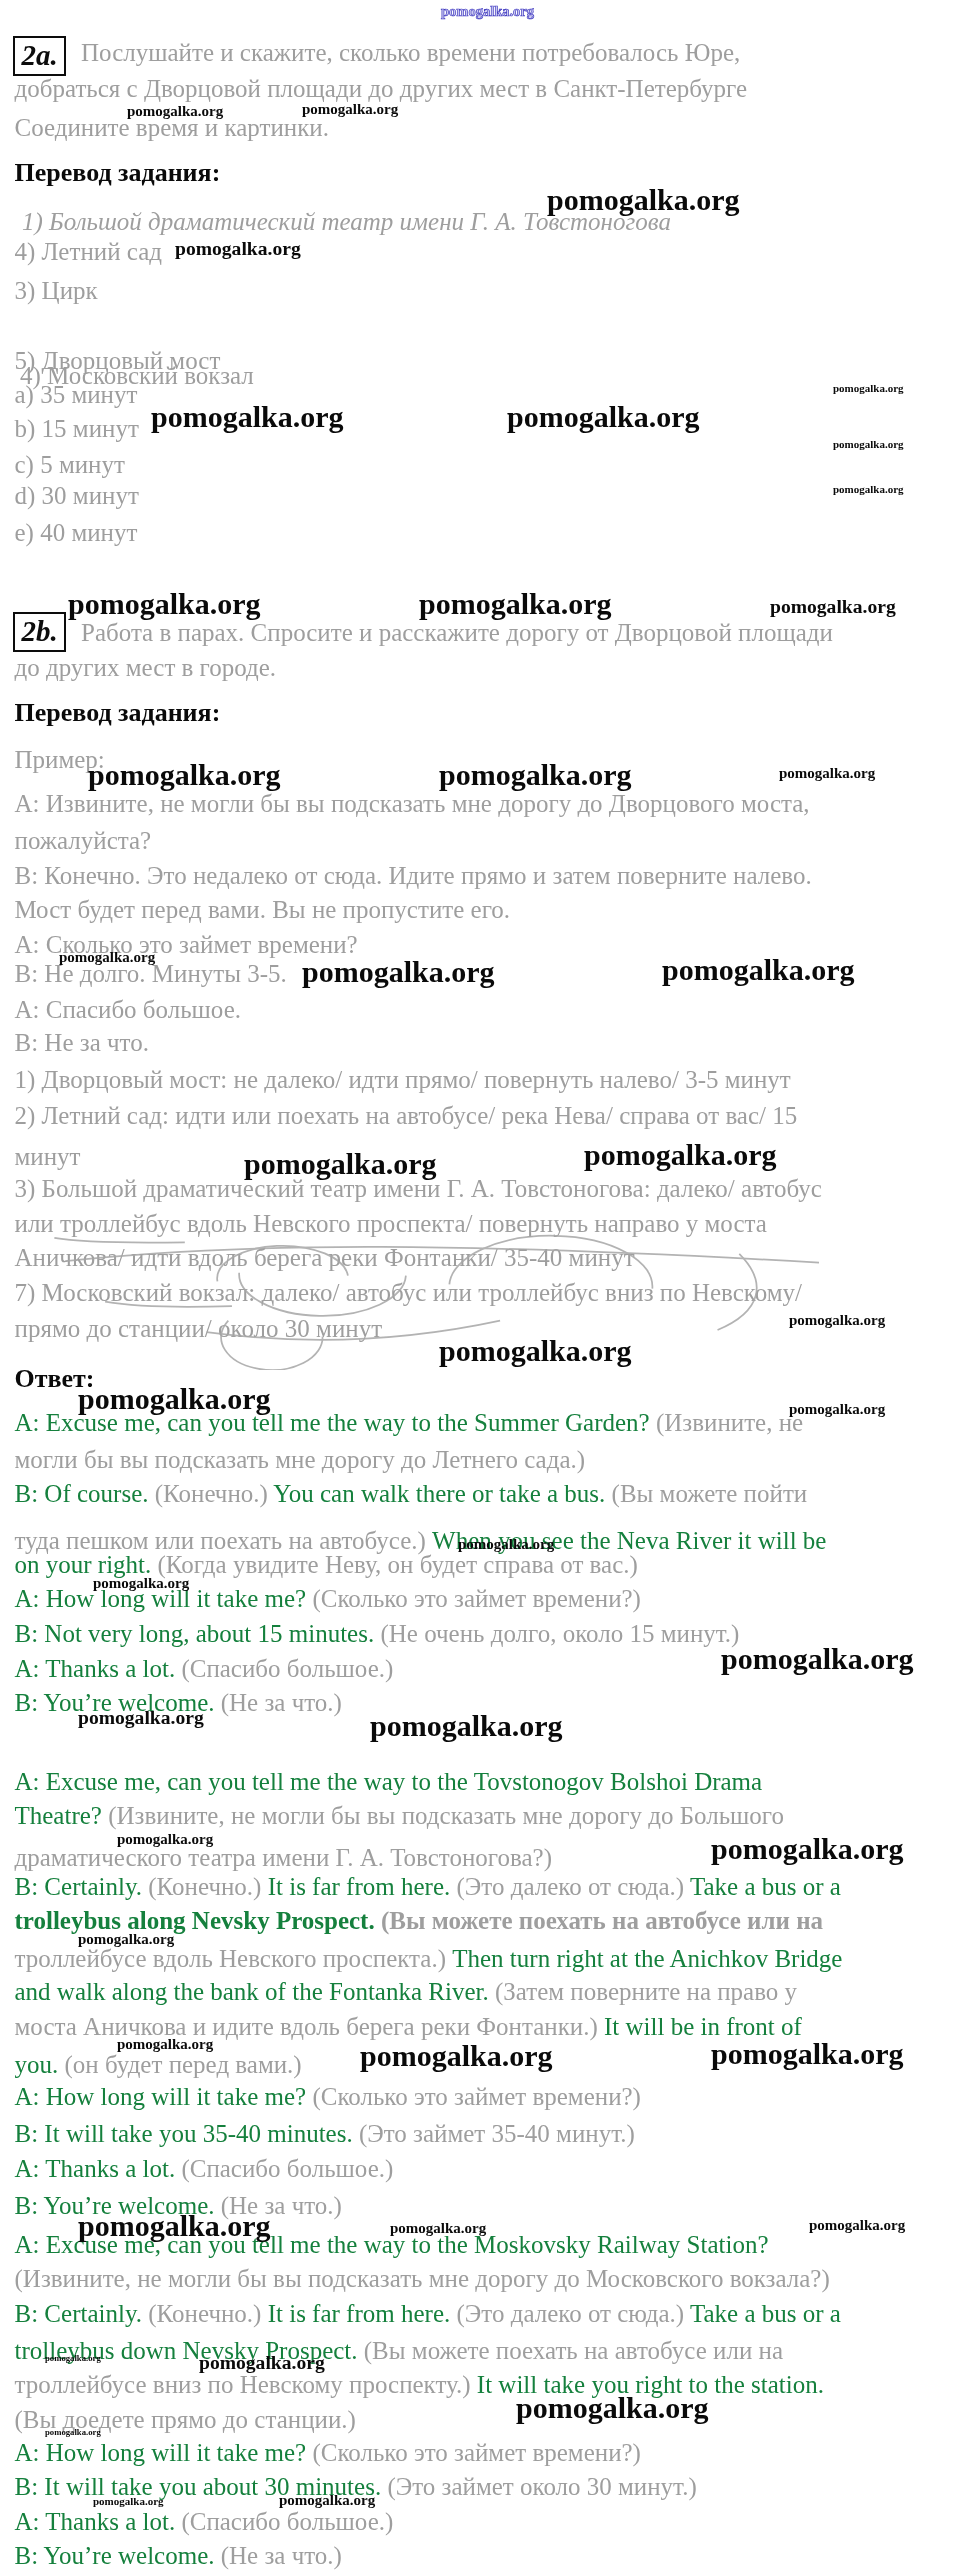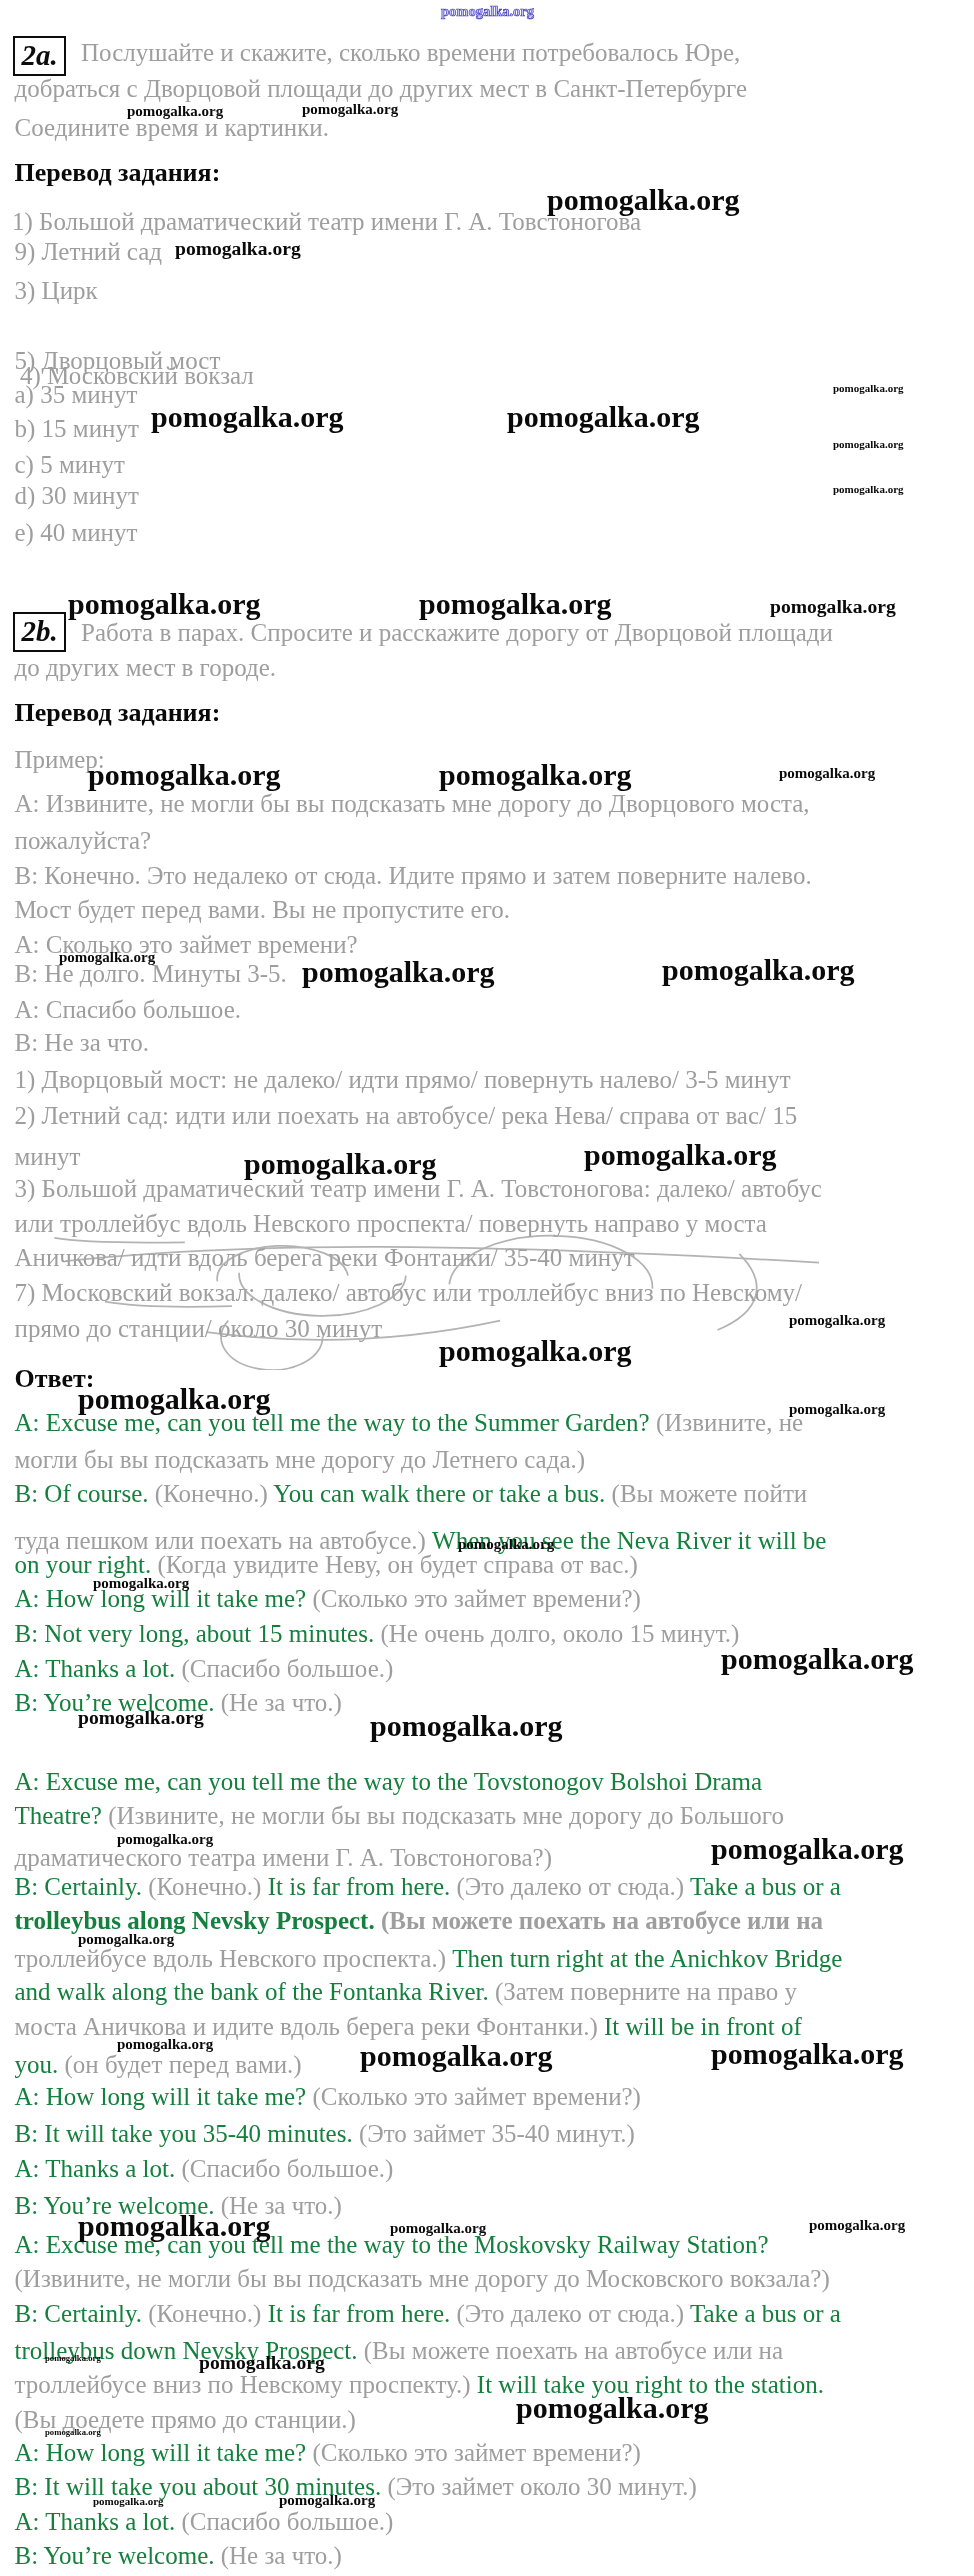--- a/index.html
+++ b/index.html
@@ -77,22 +77,22 @@
   <div class="badge" id="badge-2b">2b.</div>
 
   <p class="heading" id="h-perevod-2a">Перевод задания:</p>
   <p class="heading" id="h-perevod-2b">Перевод задания:</p>
   <p class="heading" id="h-otvet">Ответ:</p>
 
   <div id="lines">
       <div class="line" style="left: 81px; top: 40px;"><span class="seg-g">Послушайте и скажите, сколько времени потребовалось Юре,</span></div>
       <div class="line" style="left: 14.5px; top: 76px;"><span class="seg-g">добраться с Дворцовой площади до других мест в Санкт-Петербурге</span></div>
       <div class="line" style="left: 14.5px; top: 115px;"><span class="seg-g">Соедините время и картинки.</span></div>
-      <div class="line" style="left: 12px; top: 209px;"><span class="seg-g">1) Большой драматический театр имени Г. А. Товстоногова</span></div>
-      <div class="line" style="left: 14.5px; top: 239px;"><span class="seg-g">9) Летний сад</span></div>
+      <div class="line" style="left: 22px; top: 209px; font-style: italic;"><span class="seg-g">1) Большой драматический театр имени Г. А. Товстоногова</span></div>
+      <div class="line" style="left: 14.5px; top: 239px;"><span class="seg-g">4) Летний сад</span></div>
       <div class="line" style="left: 14.5px; top: 278px;"><span class="seg-g">3) Цирк</span></div>
       <div class="line" style="left: 20px; top: 315px; margin-top: 48px;"><span class="seg-g">4) Московский вокзал</span></div>
       <div class="line" style="left: 14.5px; top: 348px;"><span class="seg-g">5) Дворцовый мост</span></div>
       <div class="line" style="left: 14.5px; top: 382px;"><span class="seg-g">a) 35 минут</span></div>
       <div class="line" style="left: 14.5px; top: 416px;"><span class="seg-g">b) 15 минут</span></div>
       <div class="line" style="left: 14.5px; top: 452px;"><span class="seg-g">c) 5 минут</span></div>
       <div class="line" style="left: 14.5px; top: 483px;"><span class="seg-g">d) 30 минут</span></div>
       <div class="line" style="left: 14.5px; top: 520px;"><span class="seg-g">e) 40 минут</span></div>
       <div class="line" style="left: 81px; top: 620px;"><span class="seg-g">Работа в парах. Спросите и расскажите дорогу от Дворцовой площади</span></div>
       <div class="line" style="left: 14.5px; top: 655px;"><span class="seg-g">до других мест в городе.</span></div>

